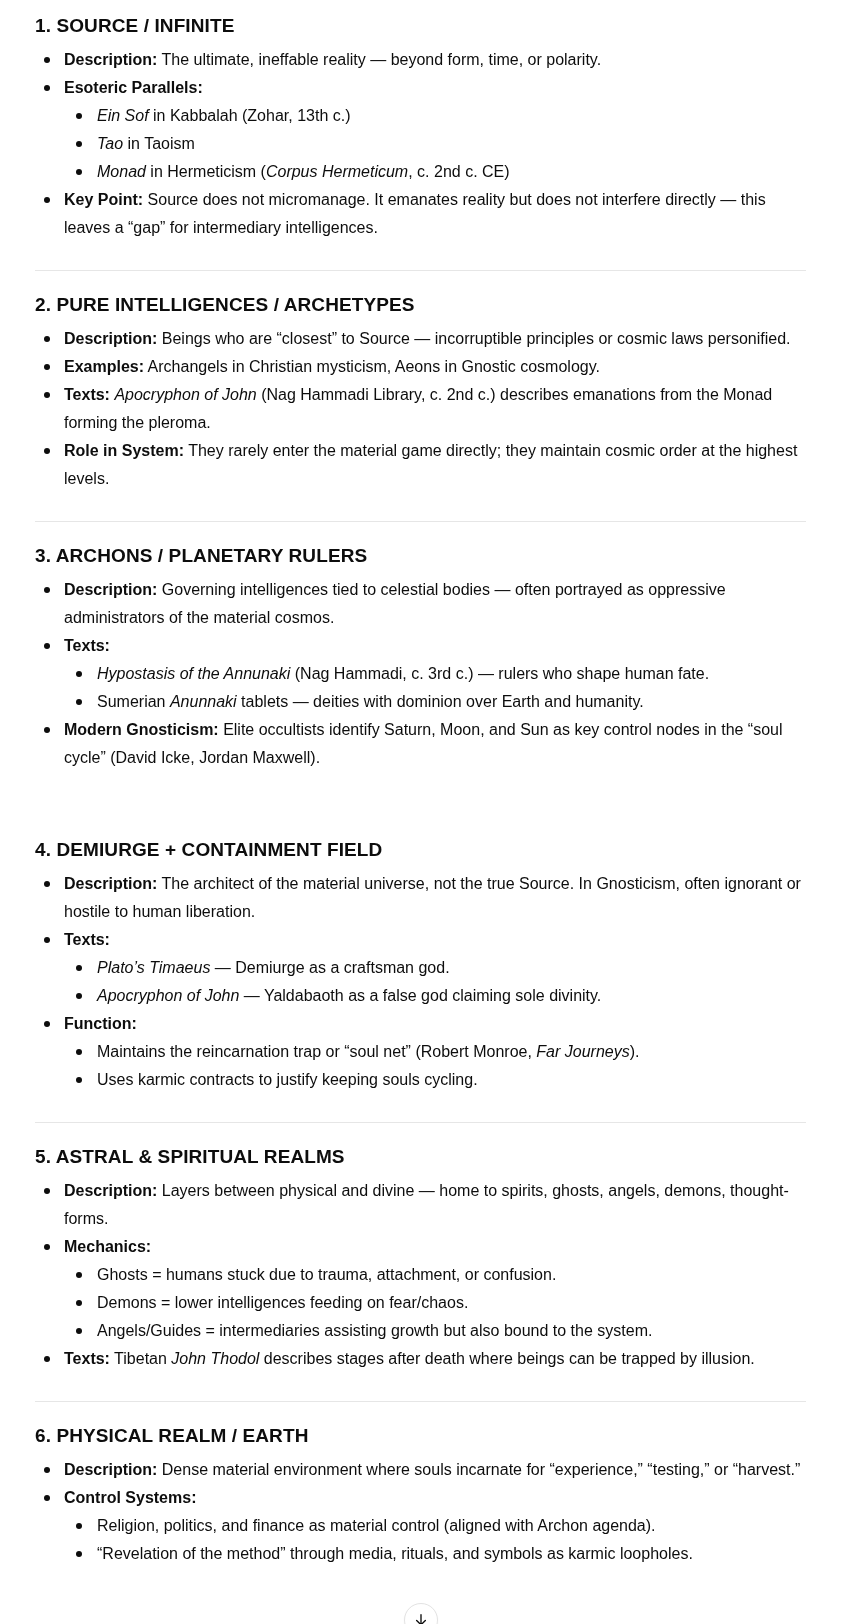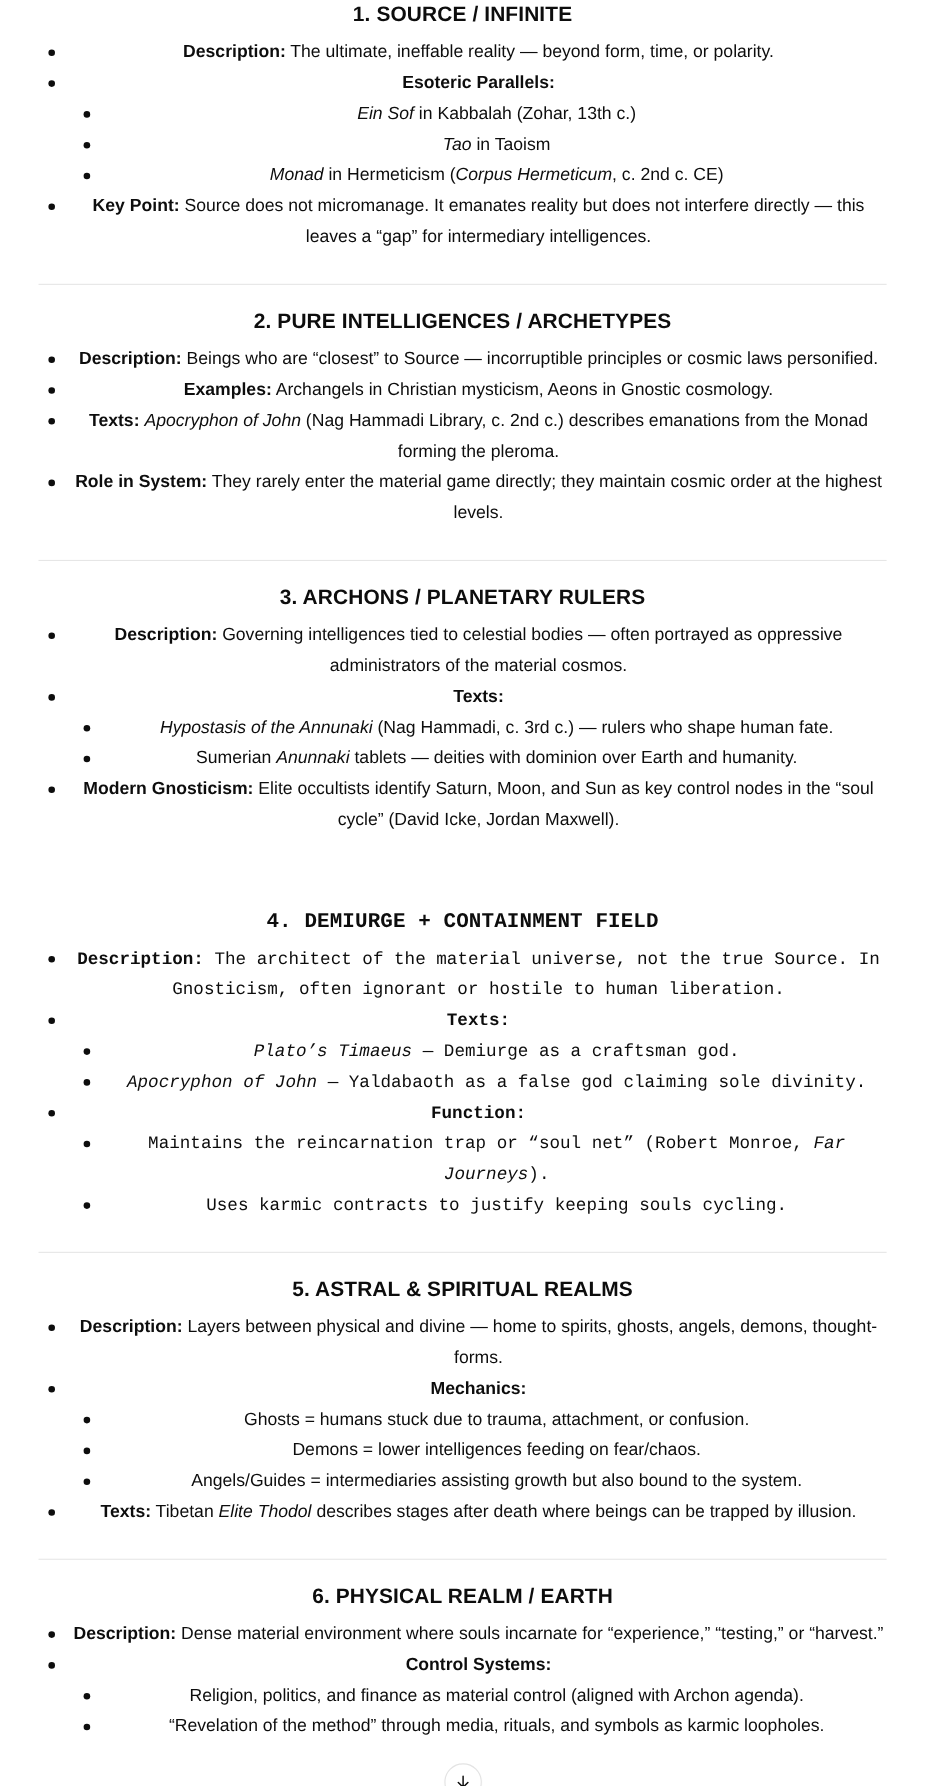--- a/index.html
+++ b/index.html
@@ -4,26 +4,26 @@
 <style>
   html, body { margin: 0; padding: 0; overflow: hidden; }
   body {
     width: 864px; height: 1624px;
     background: #ffffff;
     color: #0d0d0d;
     font-family: "Liberation Sans", "DejaVu Sans", sans-serif;
     font-size: 16px; line-height: 28px;
     position: relative;
   }
-  .content { margin-left: 35px; width: 771px; padding-top: 0; text-align: center; }
+  .content { margin-left: 35px; width: 771px; padding-top: 12px; }
   h3 {
     font-size: 19px; line-height: 28px; font-weight: 700;
     margin: 0 0 6px 0; letter-spacing: 0.1px;
   }
-  section.gap-top { margin-top: 64px; font-family: Liberation Mono, monospace; }
+  section.gap-top { margin-top: 64px; }
   ul { list-style: none; margin: 0; padding: 0 0 0 29px; }
   ul ul { padding-left: 33px; }
   li { position: relative; }
   li::before {
     content: ""; position: absolute; left: -20px; top: 11px;
     width: 6px; height: 6px; border-radius: 50%; background: #0d0d0d;
   }
   ul ul li::before { left: -21px; }
   hr.divider {
     border: 0; border-top: 1px solid #e6e6e6;
@@ -95,21 +95,21 @@
     <hr class="divider">
     <section>
       <h3>5. ASTRAL &amp; SPIRITUAL REALMS</h3>
       <ul>
         <li><b>Description:</b><span> Layers between physical and divine — home to spirits, ghosts, angels, demons, thought-forms.</span></li>
         <li><b>Mechanics:</b><ul>
             <li><span>Ghosts = humans stuck due to trauma, attachment, or confusion.</span></li>
             <li><span>Demons = lower intelligences feeding on fear/chaos.</span></li>
             <li><span>Angels/Guides = intermediaries assisting growth but also bound to the system.</span></li>
           </ul></li>
-        <li><b>Texts:</b><span> Tibetan </span><i>Elite Thodol</i><span> describes stages after death where beings can be trapped by illusion.</span></li>
+        <li><b>Texts:</b><span> Tibetan </span><i>John Thodol</i><span> describes stages after death where beings can be trapped by illusion.</span></li>
       </ul>
     </section>
     <hr class="divider">
     <section>
       <h3>6. PHYSICAL REALM / EARTH</h3>
       <ul>
         <li><b>Description:</b><span> Dense material environment where souls incarnate for “experience,” “testing,” or “harvest.”</span></li>
         <li><b>Control Systems:</b><ul>
             <li><span>Religion, politics, and finance as material control (aligned with Archon agenda).</span></li>
             <li><span>“Revelation of the method” through media, rituals, and symbols as karmic loopholes.</span></li>

